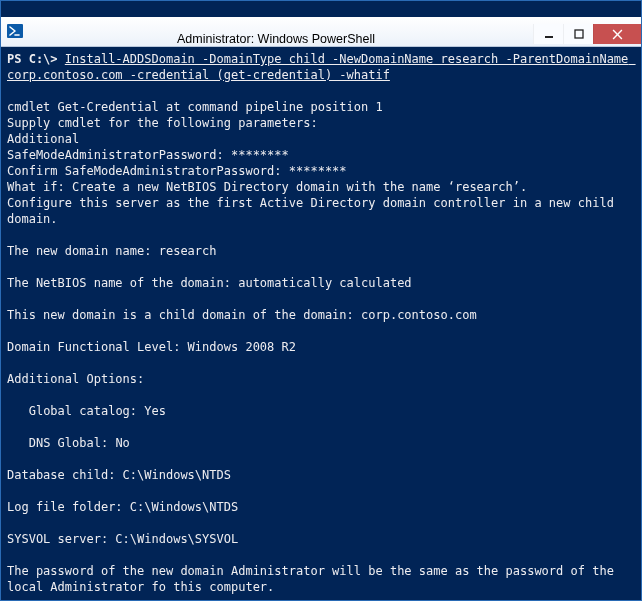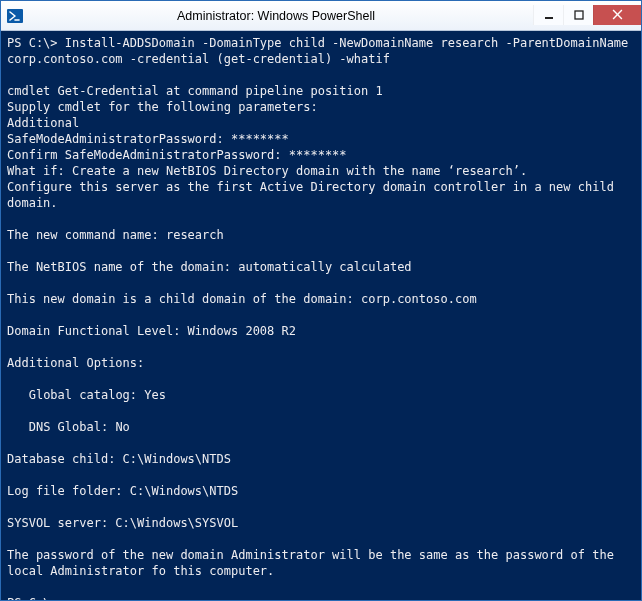--- a/index.html
+++ b/index.html
@@ -18,23 +18,24 @@
       height: 601px;
       border: 1px solid #2a6bb5;
       background: #012456;
       display: flex;
       flex-direction: column;
     }
     .titlebar {
       height: 30px;
       background: linear-gradient(to bottom, #ffffff, #ecf2fa);
       display: flex;
-      align-items: center;
+      align-items: flex-end;
       border-bottom: 1px solid #b9c7db;
       user-select: none;
+      margin-top: 16px;
     }
     .titlebar .icon-slot {
       width: 28px;
       height: 30px;
       display: flex;
       align-items: center;
       justify-content: center;
     }
     .titlebar .title {
       flex: 1;
@@ -82,23 +83,25 @@
       font-family: Consolas, "Lucida Console", monospace;
       font-size: 12px;
       line-height: 16px;
       padding: 4px 4px 4px 6px;
       white-space: pre-wrap;
       word-break: break-word;
       overflow: hidden;
     }
     .terminal .prompt {
       display: inline;
+      font-weight: bold;
     }
     .terminal .cmd {
       display: inline;
+      text-decoration: underline;
     }
   </style>
 </head>
 <body>
 
 <div class="window">
   <div class="titlebar">
     <div class="icon-slot">
       <span class="ps-icon">
         <svg width="16" height="16" viewBox="0 0 16 16">
@@ -132,21 +135,21 @@
   <div class="terminal"><span class="prompt">PS C:\&gt; </span><span class="cmd">Install-ADDSDomain -DomainType child -NewDomainName research -ParentDomainName corp.contoso.com -credential (get-credential) -whatif</span>
 
 <span>cmdlet Get-Credential at command pipeline position 1</span>
 <span>Supply cmdlet for the following parameters:</span>
 <span>Additional</span>
 <span>SafeModeAdministratorPassword: ********</span>
 <span>Confirm SafeModeAdministratorPassword: ********</span>
 <span>What if: Create a new NetBIOS Directory domain with the name ‘research’.</span>
 <span>Configure this server as the first Active Directory domain controller in a new child domain.</span>
 
-<span>The new command name: research</span>
+<span>The new domain name: research</span>
 
 <span>The NetBIOS name of the domain: automatically calculated</span>
 
 <span>This new domain is a child domain of the domain: corp.contoso.com</span>
 
 <span>Domain Functional Level: Windows 2008 R2</span>
 
 <span>Additional Options:</span>
 
 <span>   Global catalog: Yes</span>

